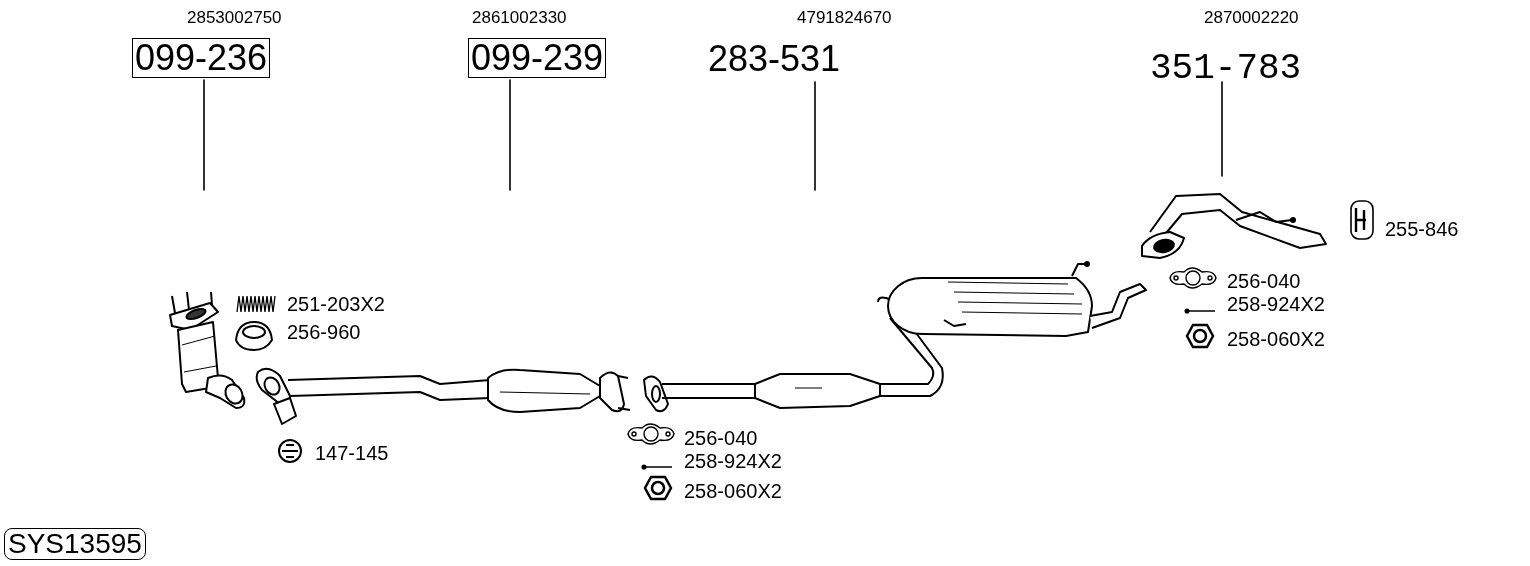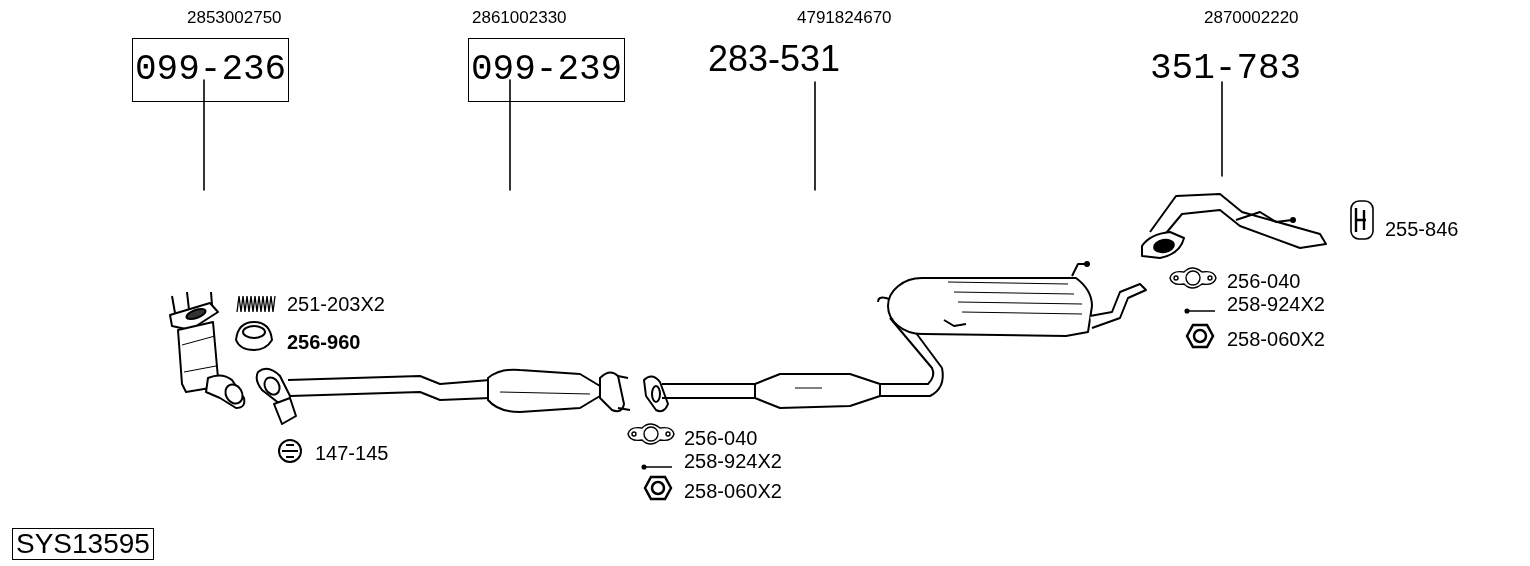--- a/index.html
+++ b/index.html
@@ -1,21 +1,21 @@
 <!DOCTYPE html>
 <html><head>
 <meta charset="utf-8">
 <style>
   html, body { margin:0; padding:0; background:#ffffff; }
   body { width:1530px; height:566px; position:relative; overflow:hidden;
          font-family:"Liberation Sans", sans-serif; color:#000; }
   .abs { position:absolute; }
   .oe { font-size:17px; line-height:18px; white-space:nowrap;margin-left:40px; }
   .pn { font-size:36px; line-height:38px; white-space:nowrap; }
-  .pn.boxed { border:1.5px solid #000; padding:12px 2px;font-family:Liberation Mono, monospace; }
+  .pn.boxed { border:1.5px solid #000; padding:0 2px; }
   .lbl { font-size:20px; line-height:22px; white-space:nowrap; }
   .sys { font-size:28px; line-height:30px; border:1.5px solid #000; padding:0 3px; }
   svg.drawing { position:absolute; left:0; top:0; }
 </style>
 </head>
 <body>
 
 <div class="abs oe" style="left:147px;top:9px;">2853002750</div>
 <div class="abs oe" style="left:432px;top:9px;">2861002330</div>
 <div class="abs oe" style="left:757px;top:9px;">4791824670</div>
@@ -151,25 +151,25 @@
     <circle cx="1187" cy="311" r="1.8" fill="#000"></circle>
   </g>
 
   <g stroke="#000" stroke-width="2.5" fill="#fff">
     <polygon points="1187,336 1193,325 1207,325 1213,336 1207,347 1193,347"></polygon>
     <circle cx="1200" cy="336" r="6" stroke-width="2.5"></circle>
   </g>
 </svg>
 
 <div class="abs lbl" style="left:287px;top:293px;">251-203X2</div>
-<div class="abs lbl" style="left:287px;top:331px;font-weight:bold;">256-960</div>
+<div class="abs lbl" style="left:287px;top:321px;">256-960</div>
 <div class="abs lbl" style="left:315px;top:442px;">147-145</div>
 
 <div class="abs lbl" style="left:684px;top:427px;">256-040</div>
 <div class="abs lbl" style="left:684px;top:450px;">258-924X2</div>
 <div class="abs lbl" style="left:684px;top:480px;">258-060X2</div>
 
 <div class="abs lbl" style="left:1385px;top:218px;">255-846</div>
 <div class="abs lbl" style="left:1227px;top:270px;">256-040</div>
 <div class="abs lbl" style="left:1227px;top:293px;">258-924X2</div>
 <div class="abs lbl" style="left:1227px;top:328px;">258-060X2</div>
 
-<div class="abs sys" style="left:12px;top:528px;">SYS13595</div>
+<div class="abs sys" style="left:4px;top:528px;border-radius:8px;">SYS13595</div>
 
 </body></html>

